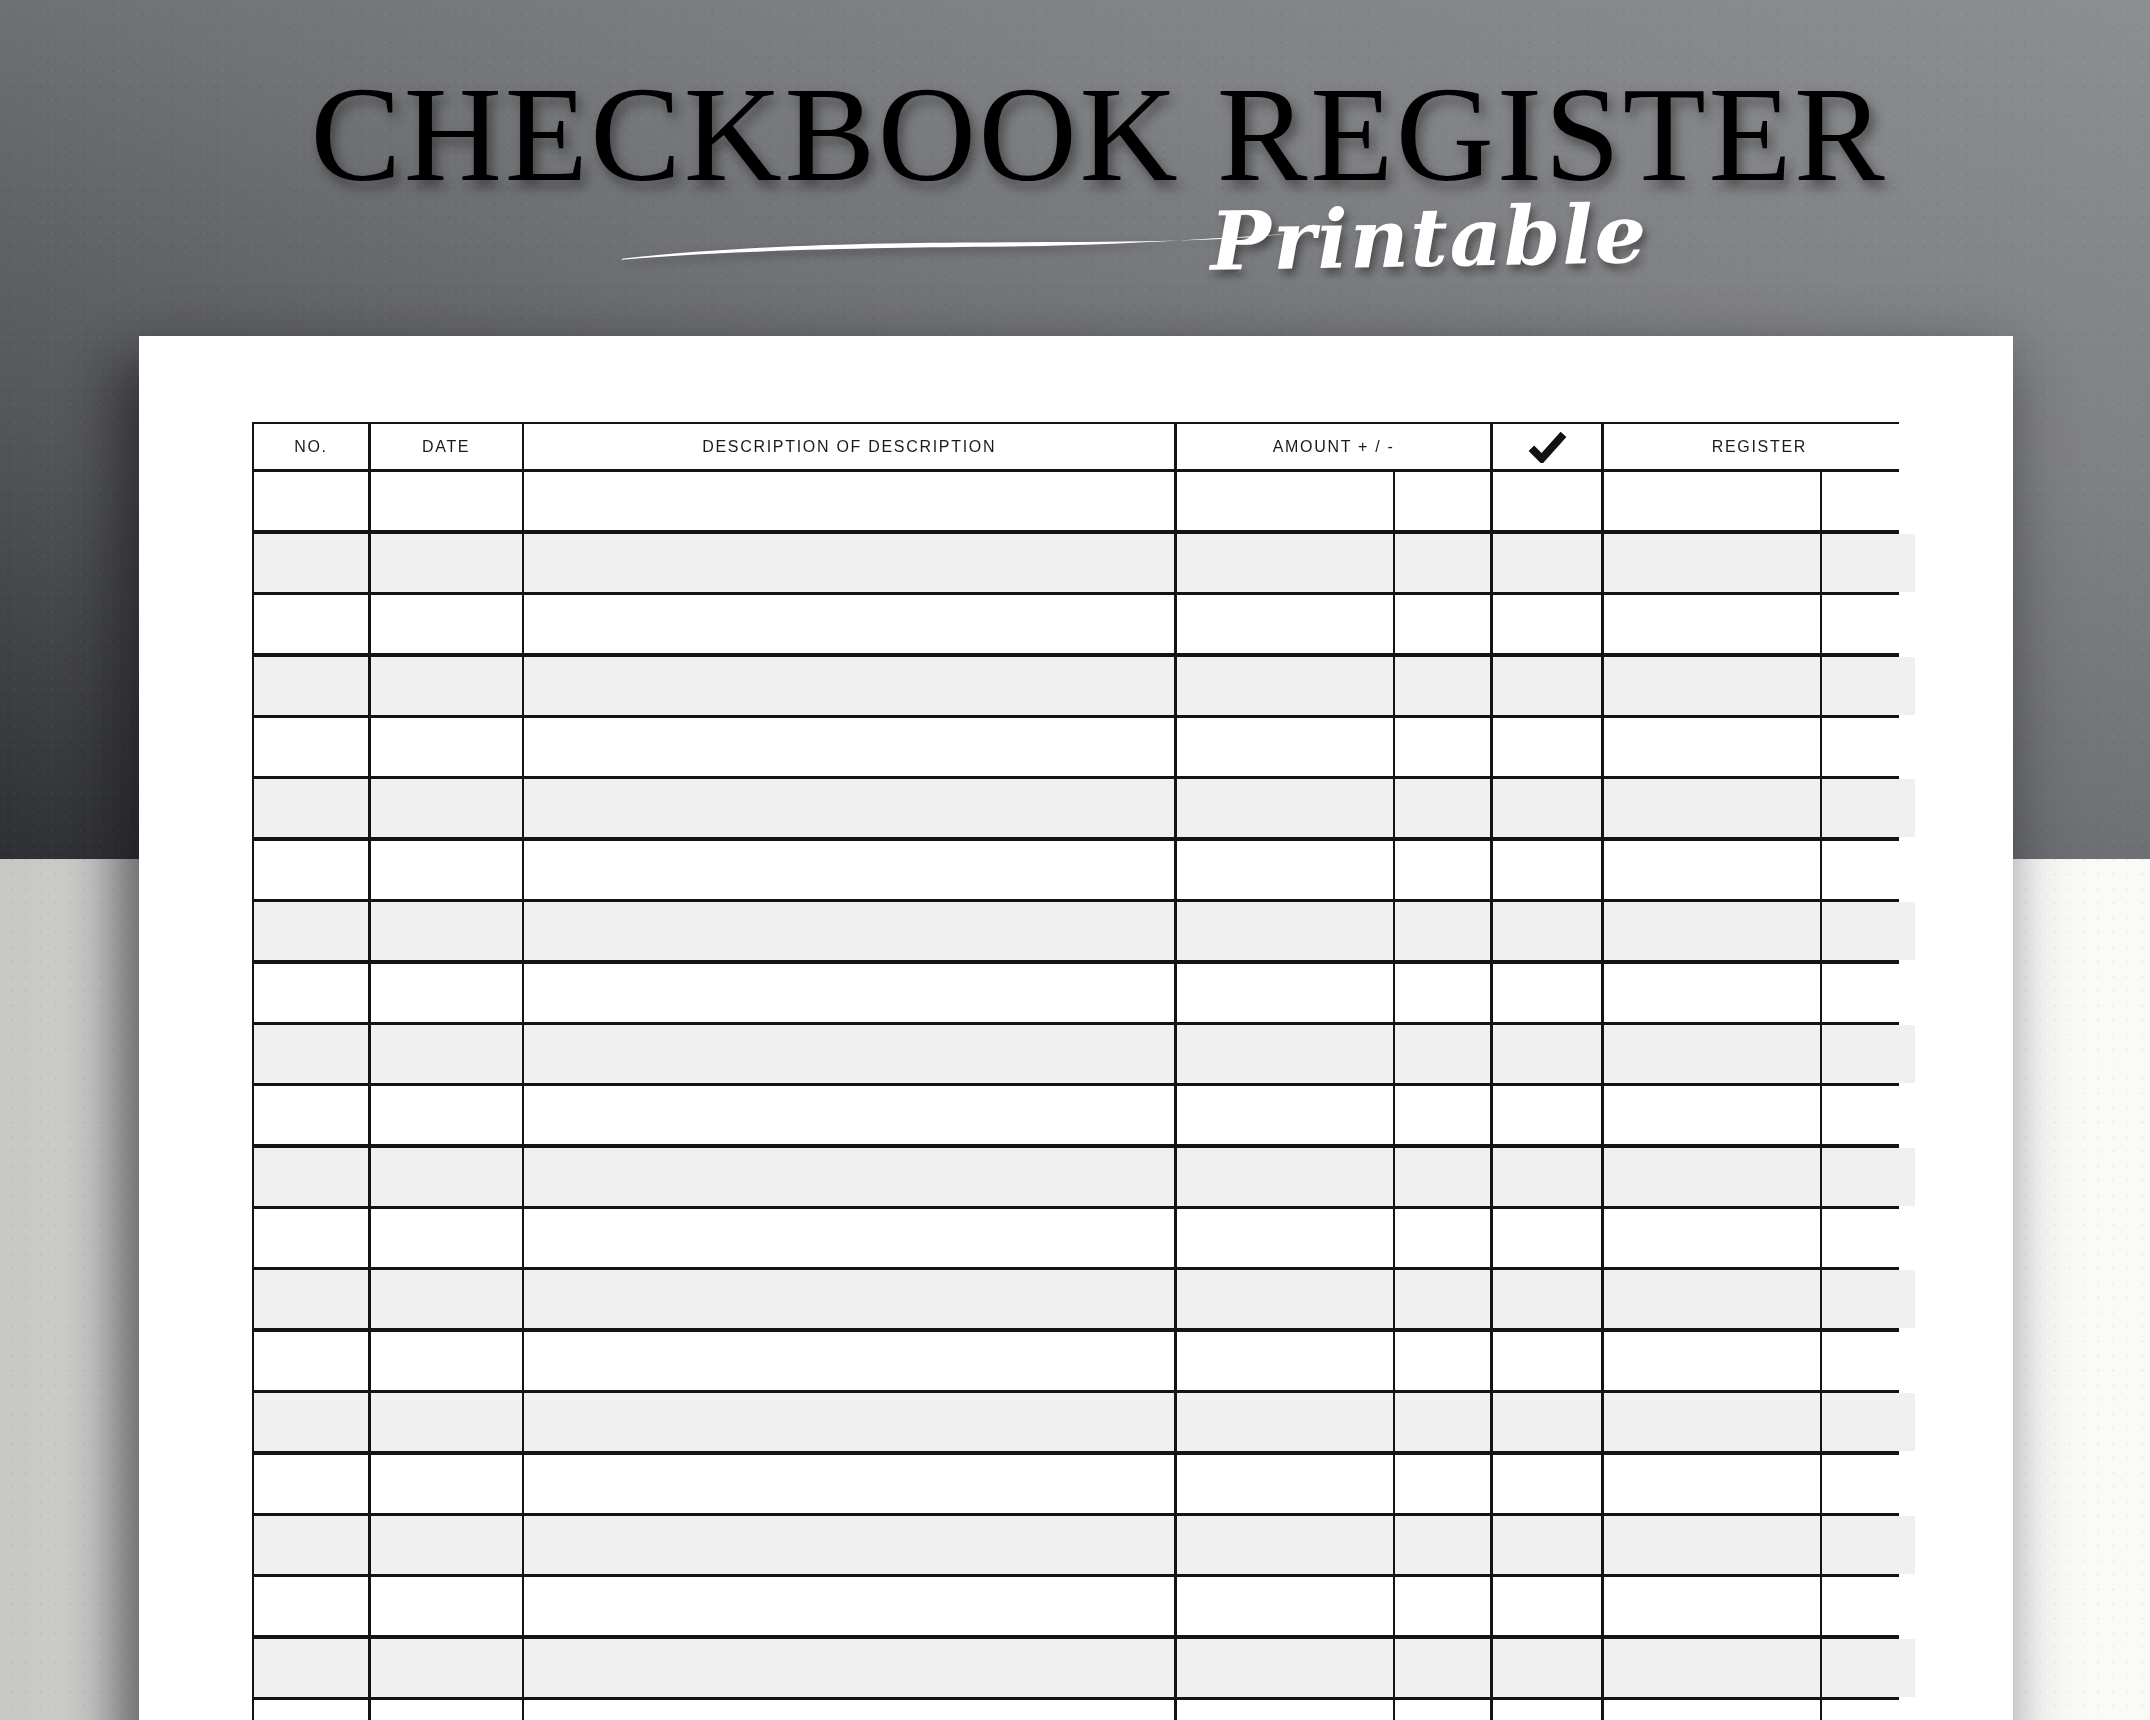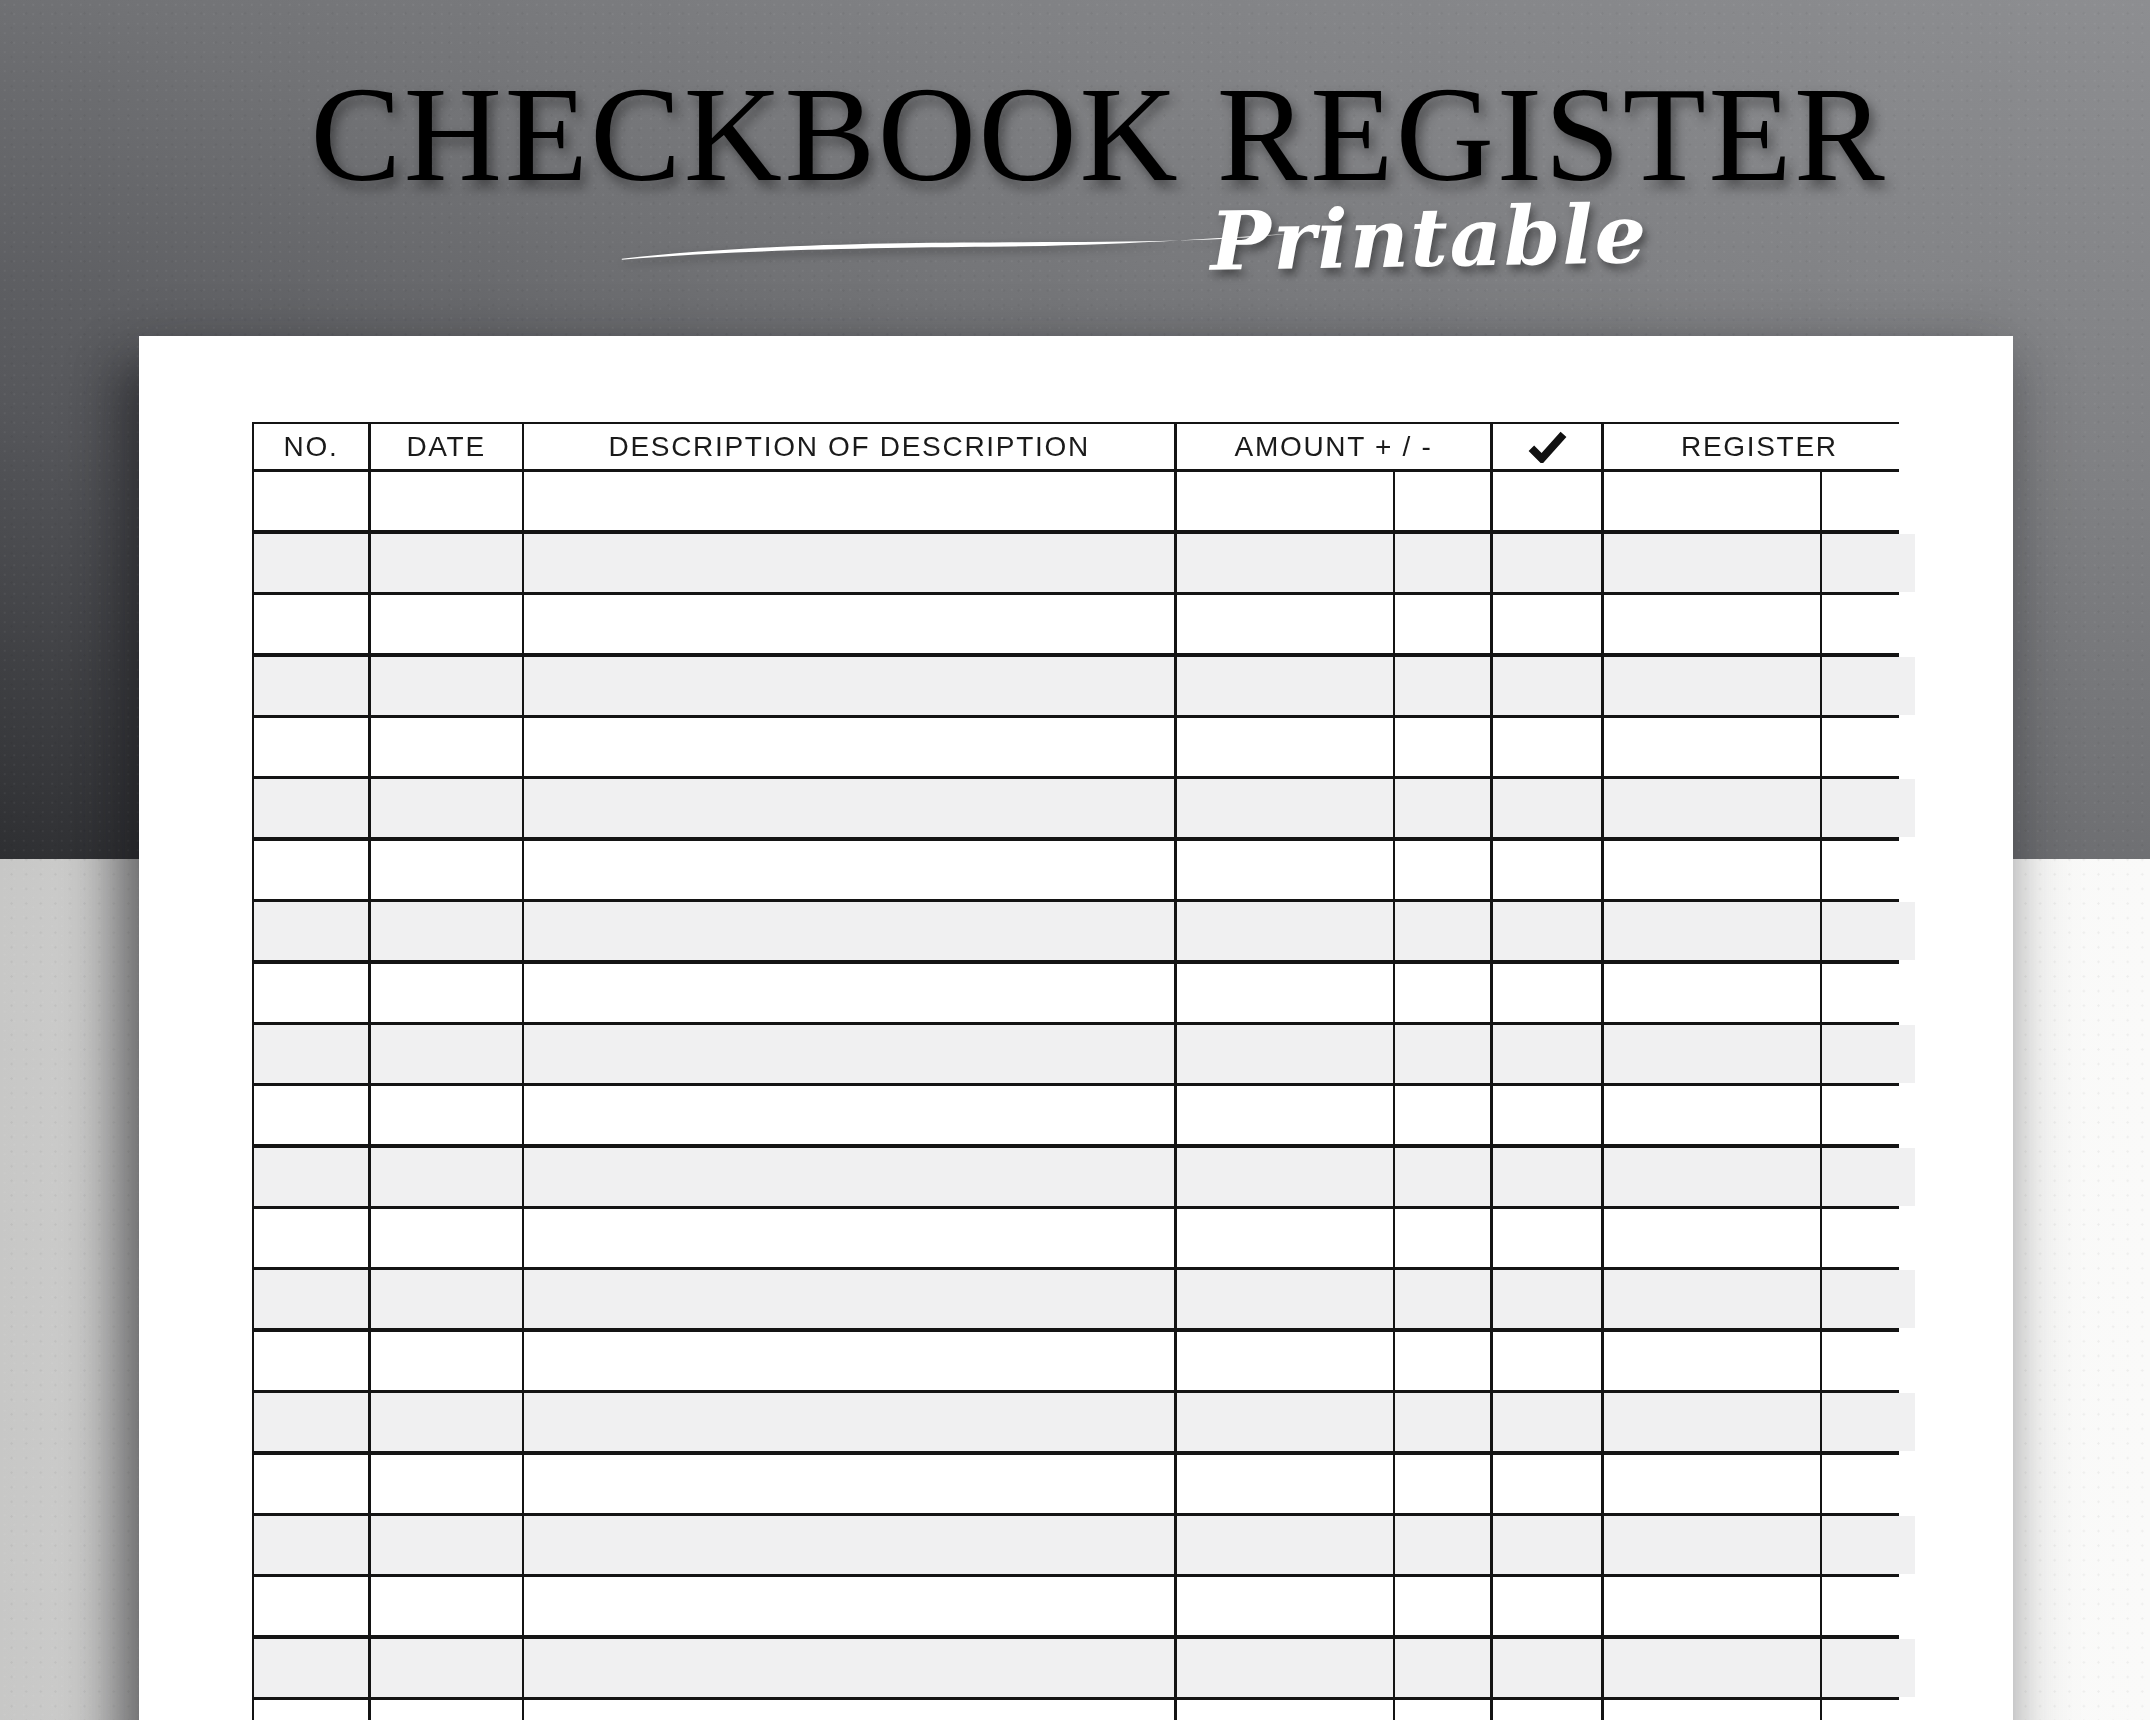--- a/index.html
+++ b/index.html
@@ -63,21 +63,21 @@
     display:grid;
     grid-template-columns:114px 151px 650px 216px 95px 108px 216px 93px;
     grid-auto-rows:58px;
     grid-template-rows:45px;
     column-gap:2.6px;row-gap:3.4px;
     width:1643px;
   }
   .hcell{
     background:#ffffff;
     display:flex;align-items:center;justify-content:center;
-    font-size:28px;letter-spacing:1.7px;color:var(--ink,#1a1a1a);
+    font-size:16px;letter-spacing:1.7px;color:var(--ink,#1a1a1a);
   }
   .hcell.span2{grid-column:span 2;}
   .trow{display:contents;}
   .cell{background:#ffffff;}
   .trow.even .cell{background:var(--stripe,#f0f0f1);}
   .check-icon{display:block;}
 </style>
 </head>
 <body>
 

